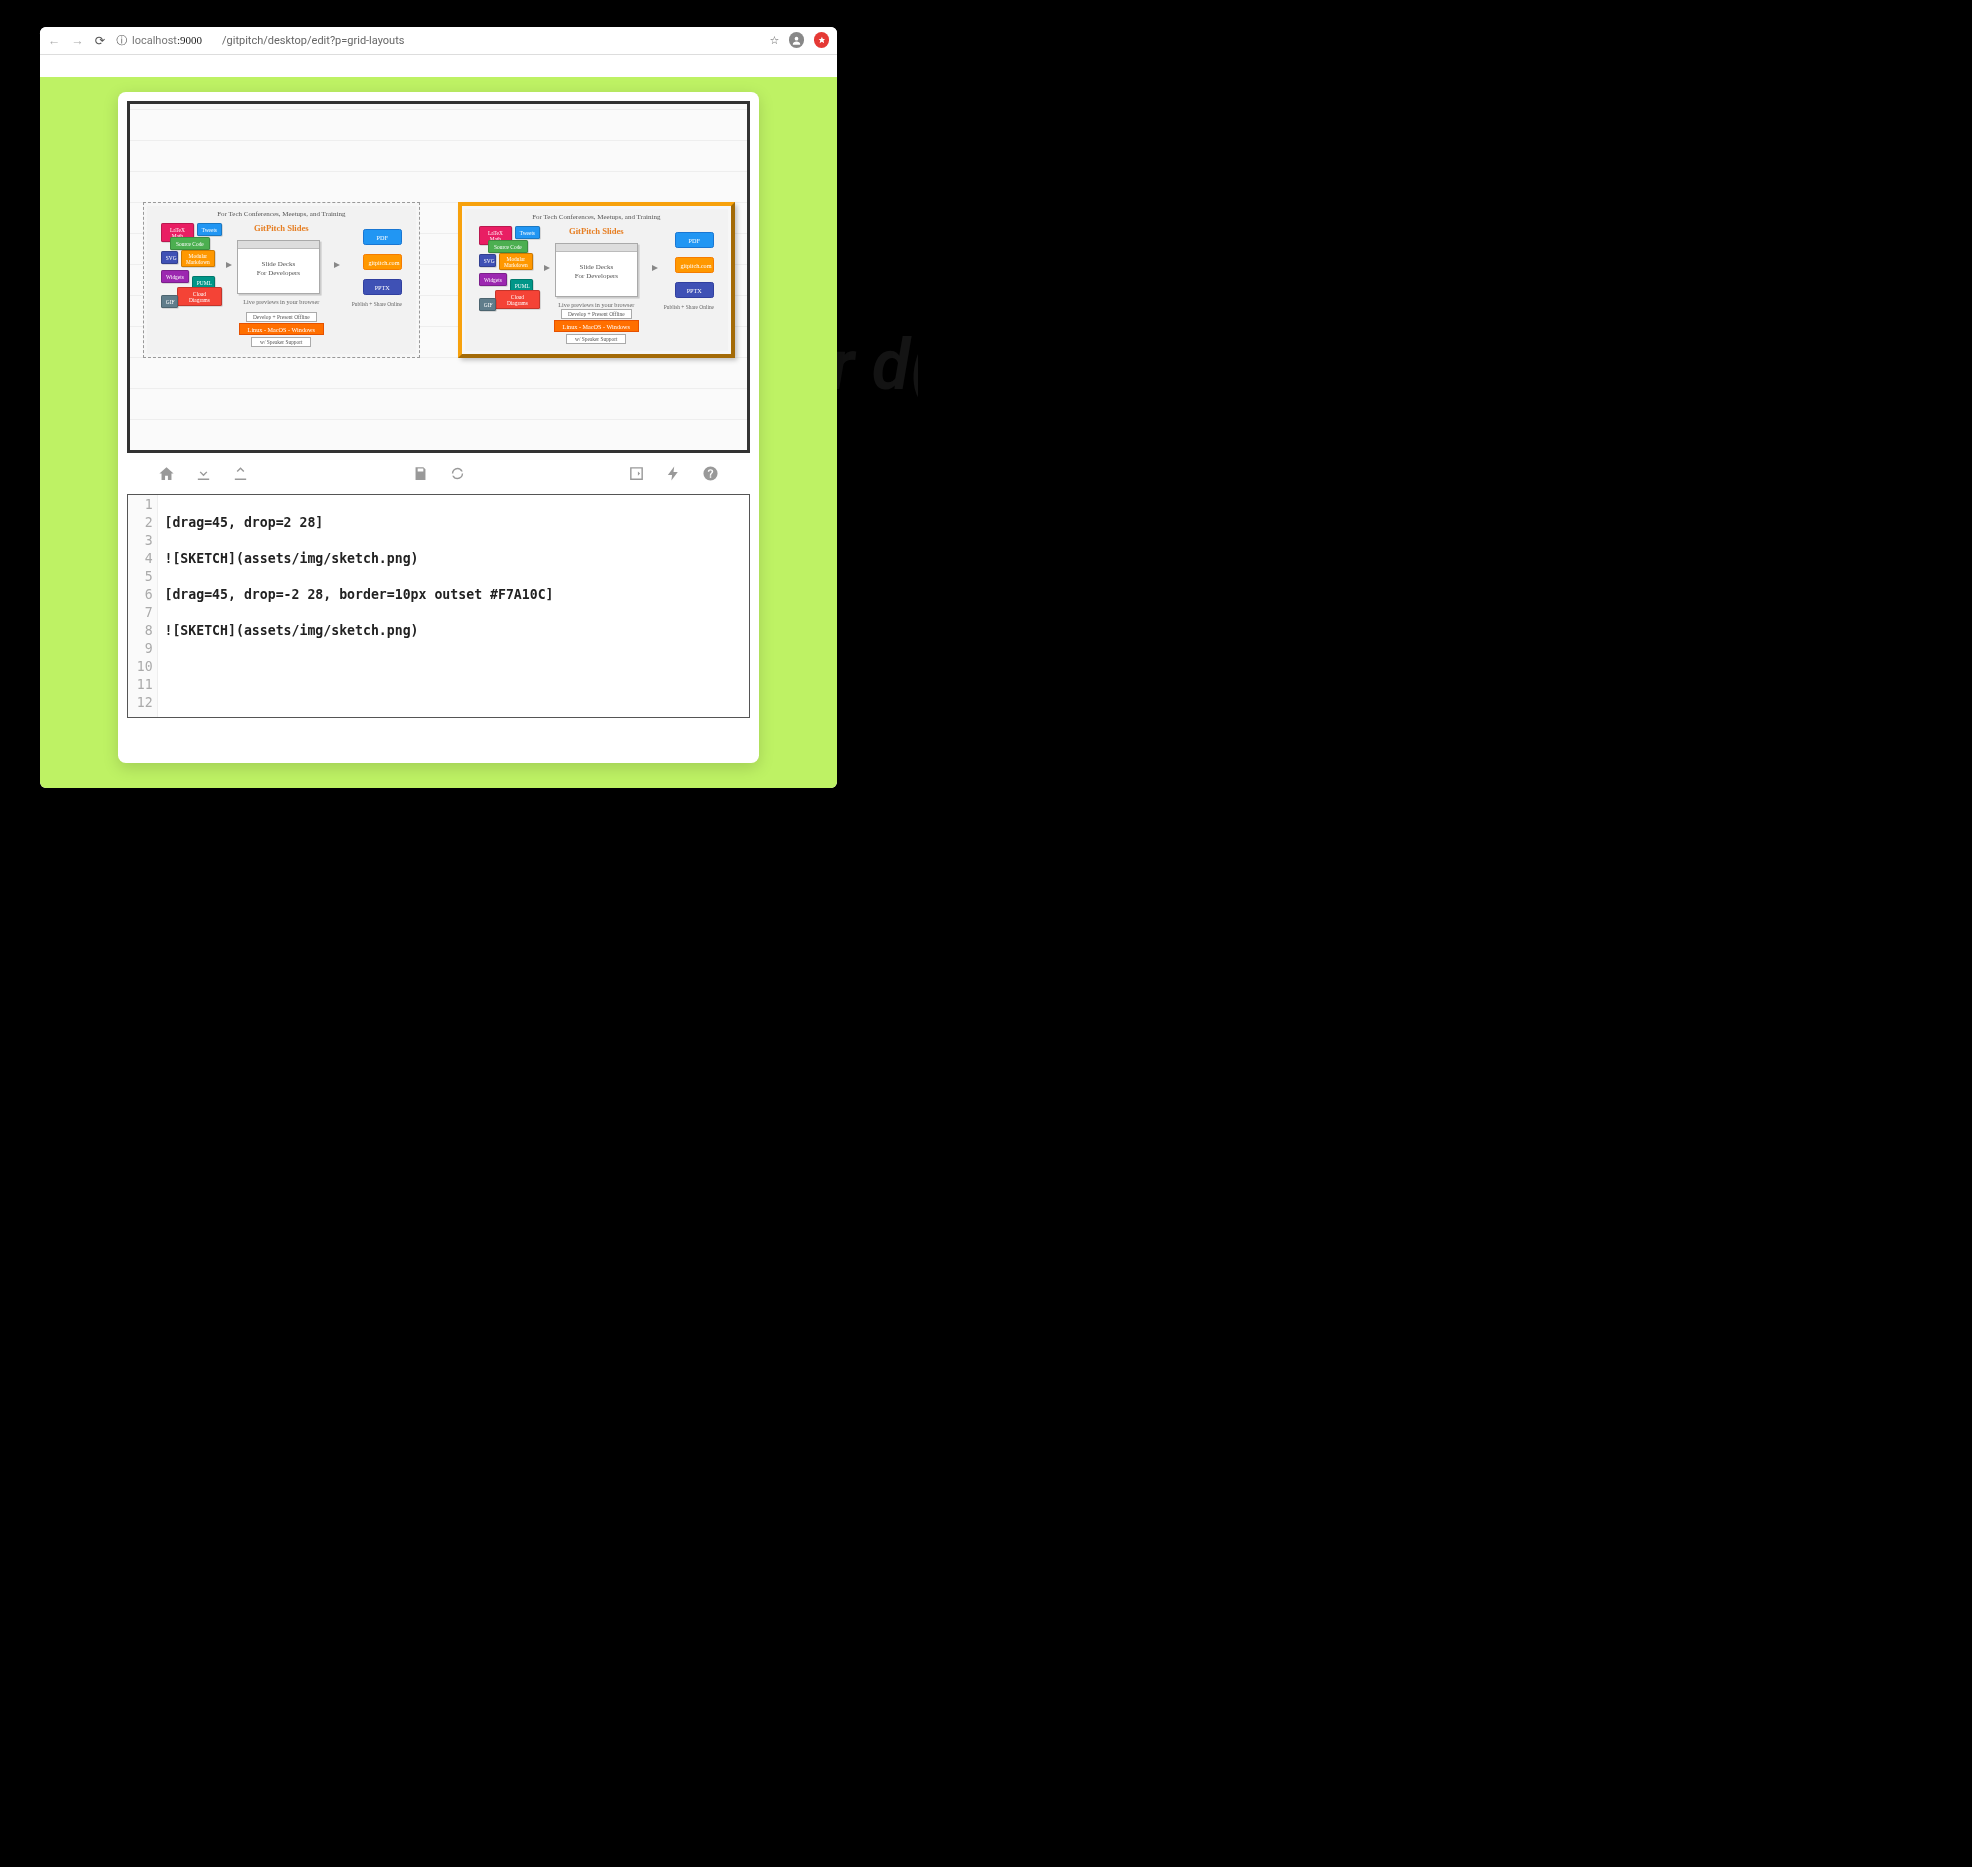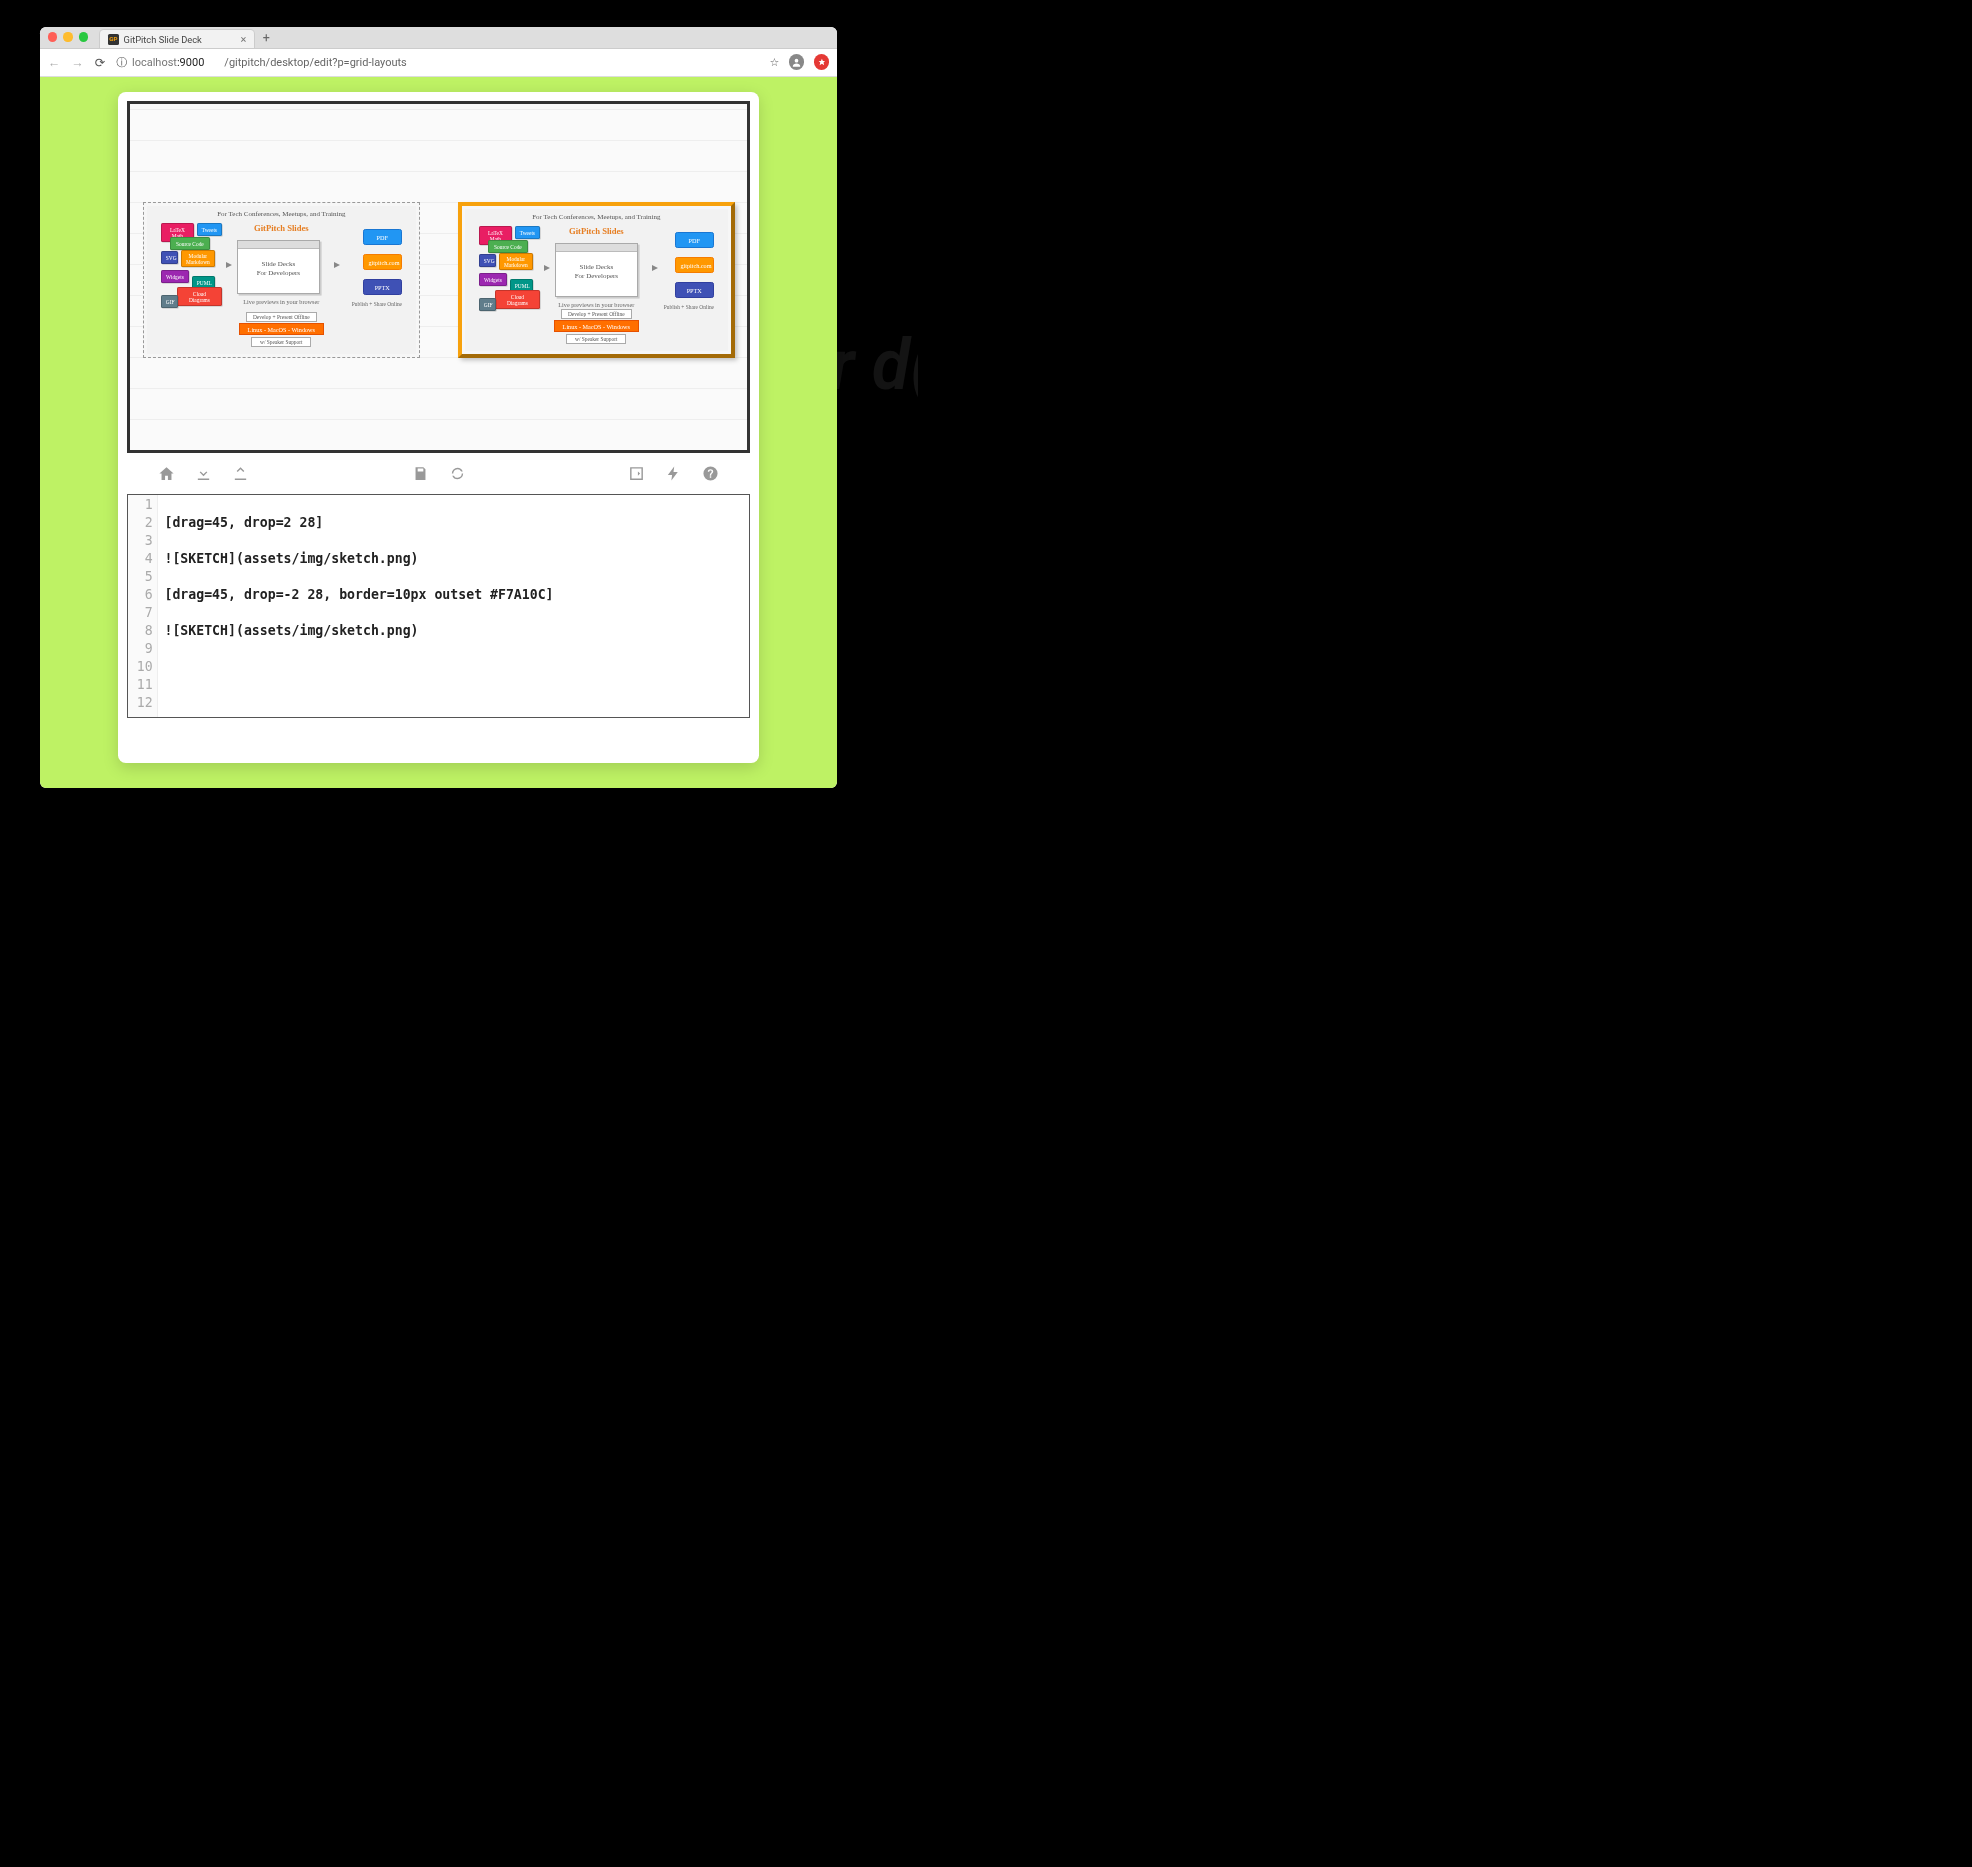--- a/index.html
+++ b/index.html
@@ -80,21 +80,21 @@
     font-size: 11px;
   }
   .nav-icon { color: #aaa; font-size: 12.5px; }
   .nav-icon.active { color: #555; }
   .url-field {
     flex: 1;
     display:flex; align-items:center; gap:4.7px;
     color: #555;
   }
   .url-field .host-faint { color: #777; }
-  .url-field .host { color: #222; }
+  .url-field .host { color: #222; font-family: Liberation Serif, serif; }
   .url-field .path { color: #666; padding-left: 20px; }
   .addr-right { display:flex; gap:9.3px; align-items:center; }
   .star { color:#666; }
   .avatar-circle { width:15.6px; height:15.6px; border-radius:50%; background:#888; display:flex; align-items:center; justify-content:center; color:#fff; font-size:8.6px;}
   .ext-dot { width:15.6px; height:15.6px; border-radius:50%; background:#e53935; display:flex; align-items:center; justify-content:center; color:#fff; font-size:7.8px;}
 
   .page {
     position: absolute;
     top: 50px; left:0; right:0; bottom:0;
     background: #bef264;
@@ -254,35 +254,20 @@
 </head>
 <body>
 
 <div class="ghost-text">et
 pa
 ar
 d(</div>
 
 <div class="browser">
 
-  <div class="titlebar">
-    <div class="traffic">
-      <div class="dot red"></div>
-      <div class="dot yellow"></div>
-      <div class="dot green"></div>
-    </div>
-    <div class="tab">
-      <div class="tab-left">
-        <div class="favicon">GP</div>
-        <span>GitPitch Slide Deck</span>
-      </div>
-      <span class="tab-close">×</span>
-    </div>
-    <span class="new-tab">+</span>
-  </div>
 
   <div class="addrbar">
     <span class="nav-icon">←</span>
     <span class="nav-icon">→</span>
     <span class="nav-icon active">⟳</span>
     <div class="url-field">
       <span>ⓘ</span>
       <span><span class="host-faint">localhost</span><span class="host">:9000</span><span class="path">/gitpitch/desktop/edit?p=grid-layouts</span></span>
     </div>
     <div class="addr-right">

